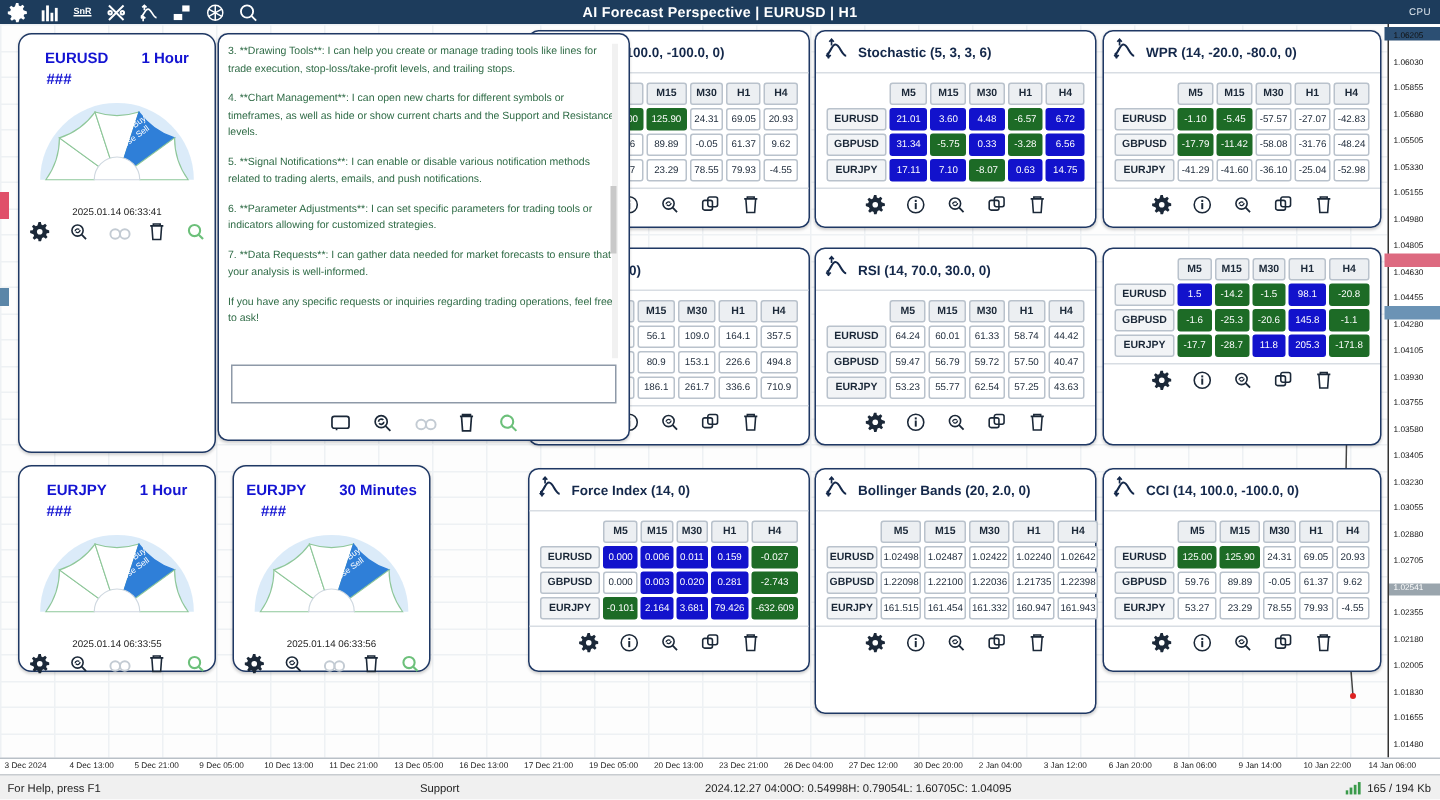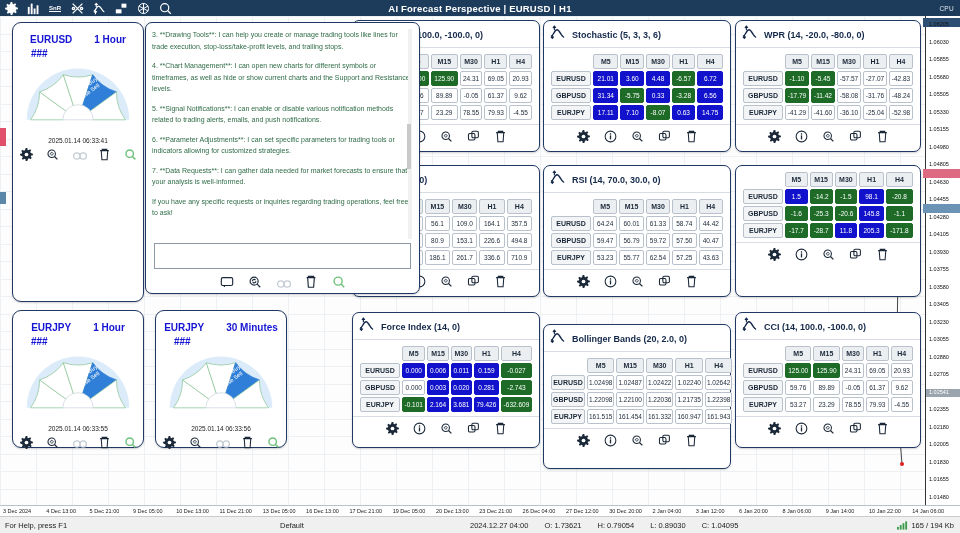--- a/index.html
+++ b/index.html
@@ -55,21 +55,21 @@
     background:#fff; border-top:1px solid #b9c0c7; font-size:5.5px; color:#222;
   }
   .ttick{ position:absolute; top:2px; white-space:nowrap; }
   #statusbar{
     position:absolute; left:0; bottom:0; width:960px; height:17px;
     background:#f0f0f0; border-top:1px solid #c8ccd0;
     font-size:7.5px; color:#222; display:flex; align-items:center;
   }
   #status-help{ padding-left:5px; width:280px; }
   #status-profile{ width:190px; }
-  #status-ohlc{ flex:1; display:flex; gap:16px; }
+  #status-ohlc{ flex:1; display:flex; }
   #status-net{ display:flex; align-items:flex-end; gap:3px; padding-right:6px; }
   .bars-ico{ display:block; }
 
   
   .card{
     position:absolute; background:#ffffff;
     border:1px solid #1f3864; border-radius:7px;
     box-shadow:0 1px 2px rgba(0,0,0,.18);
   }
 
@@ -313,26 +313,26 @@
     <div class="ttick" style="left: 695.8px;">3 Jan 12:00</div>
     <div class="ttick" style="left: 739.1px;">6 Jan 20:00</div>
     <div class="ttick" style="left: 782.4px;">8 Jan 06:00</div>
     <div class="ttick" style="left: 825.7px;">9 Jan 14:00</div>
     <div class="ttick" style="left: 869px;">10 Jan 22:00</div>
     <div class="ttick" style="left: 912.3px;">14 Jan 06:00</div>
   </div>
 
 <div id="statusbar">
   <div id="status-help">For Help, press F1</div>
-  <div id="status-profile">Default</div>
+  <div id="status-profile">Support</div>
   <div id="status-ohlc">
     <span>2024.12.27 04:00</span>
-    <span>O: 1.73621</span>
+    <span>O: 0.54998</span>
     <span>H: 0.79054</span>
-    <span>L: 0.89030</span>
+    <span>L: 1.60705</span>
     <span>C: 1.04095</span>
   </div>
   <div id="status-net">
     <span>
       <svg class="bars-ico" viewBox="0 0 12 9" width="11" height="9" fill="#3a9a4a">
           <rect x="0" y="6" width="2" height="3"></rect>
           <rect x="3" y="4" width="2" height="5"></rect>
           <rect x="6" y="2" width="2" height="7"></rect>
           <rect x="9" y="0" width="2" height="9"></rect>
         </svg>
@@ -991,21 +991,21 @@
           </svg></span>
         <span class="fi"><svg viewBox="0 0 16 16" width="13" height="13">
             <rect x="1.8" y="4.4" width="8" height="8" rx="1.6" stroke="#1b2838" stroke-width="1.3" fill="none"></rect>
             <rect x="6" y="1.6" width="8" height="8" rx="1.6" stroke="#1b2838" stroke-width="1.3" fill="none"></rect>
           </svg></span>
         <span class="fi"><svg viewBox="0 0 16 16" width="13" height="13">
             <path d="M2.6 3.2h10.8M5.2 3.2V1.7h5.6v1.5M4 3.4l.8 11h6.4l.8-11" stroke="#1b2838" stroke-width="1.3" fill="none"></path>
           </svg></span>
       </div>
     </div>
-    <div class="card" style="left: 543px; top: 312px; width: 188px; height: 145px; z-index: 6; margin-top: 12px;">
+    <div class="card" style="left: 543px; top: 312px; width: 188px; height: 164px; z-index: 6;">
       <div class="ind-head">
         <span><svg viewBox="0 0 18 16" width="17" height="15">
             <path d="M1 12c2.8 0 3.4-7 6.4-7s4.6 8 7.6 8" stroke="#14284a" stroke-width="1.5" fill="none"></path>
             <path d="M4.6 1.2v4.4M3 3l1.6-1.8L6.2 3" stroke="#14284a" stroke-width="1.2" fill="none"></path>
             <path d="M2.4 15v-4.4M.8 12.4l1.6 1.8 1.6-1.8" stroke="#14284a" stroke-width="1.2" fill="none"></path>
           </svg></span>
         <span class="ind-title">Bollinger Bands (20, 2.0, 0)</span>
       </div>
       <div class="ind-body">
         <table class="ind">

